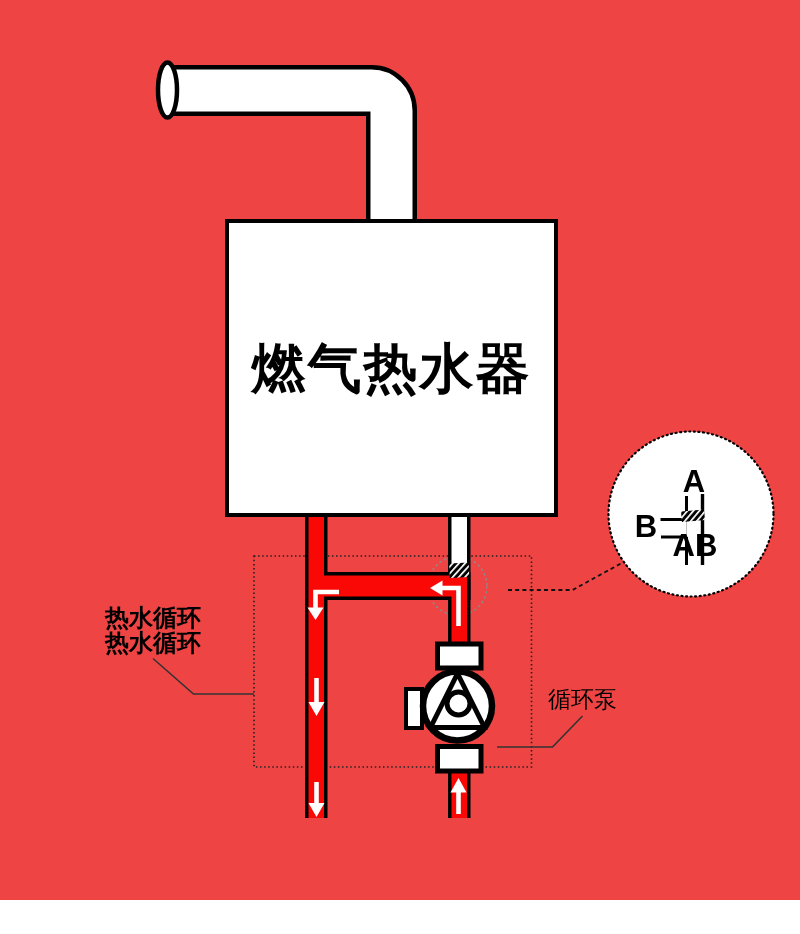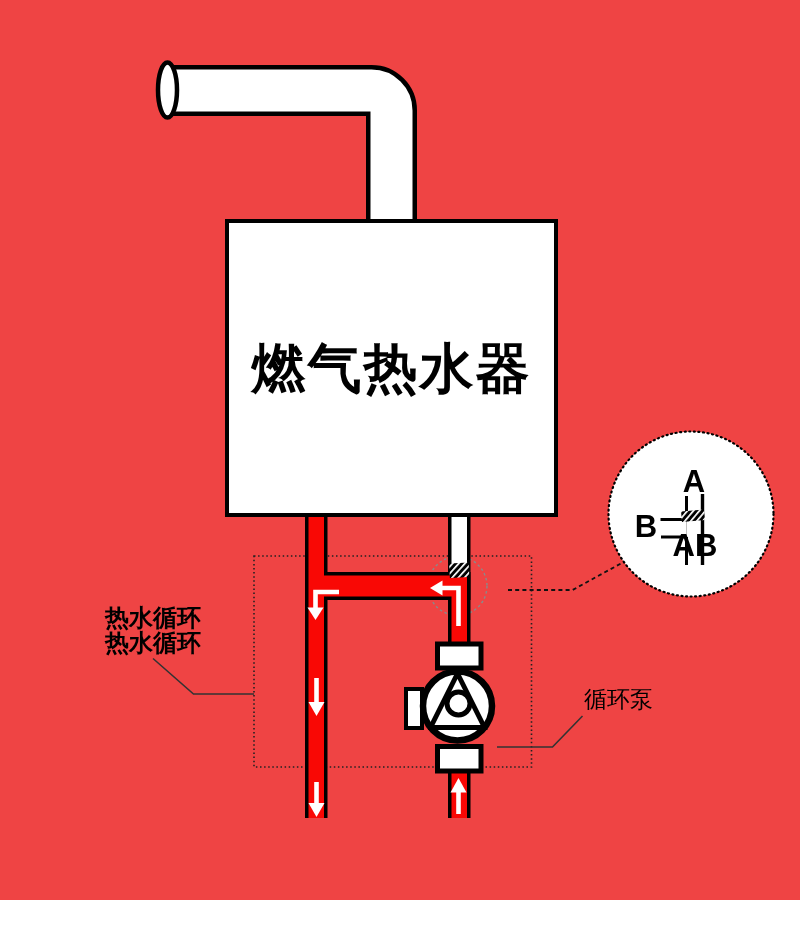--- a/index.html
+++ b/index.html
@@ -15,21 +15,21 @@
   }
   .heater-label{
     font-size:54px;font-weight:900;letter-spacing:2px;line-height:1;
     font-family:"Liberation Sans","DejaVu Sans",sans-serif;
   }
   .cc-label{
     position:absolute;left:98px;top:605px;width:110px;text-align:center;
     font-size:24px;line-height:25px;font-weight:600;
   }
   .pump-label{
-    position:absolute;left:584px;top:687px;font-size:23px;font-weight:400;line-height:1.1;
+    position:absolute;left:548px;top:687px;font-size:23px;font-weight:400;line-height:1.1;
   }
   .port-label{
     position:absolute;font-size:31px;font-weight:700;line-height:1;text-align:center;
   }
   .port-a{left:678px;top:466px;width:32px;}
   .port-b{left:630px;top:511px;width:32px;}
   .port-ab{left:664px;top:530px;width:62px;}
 </style>
 </head>
 <body>

